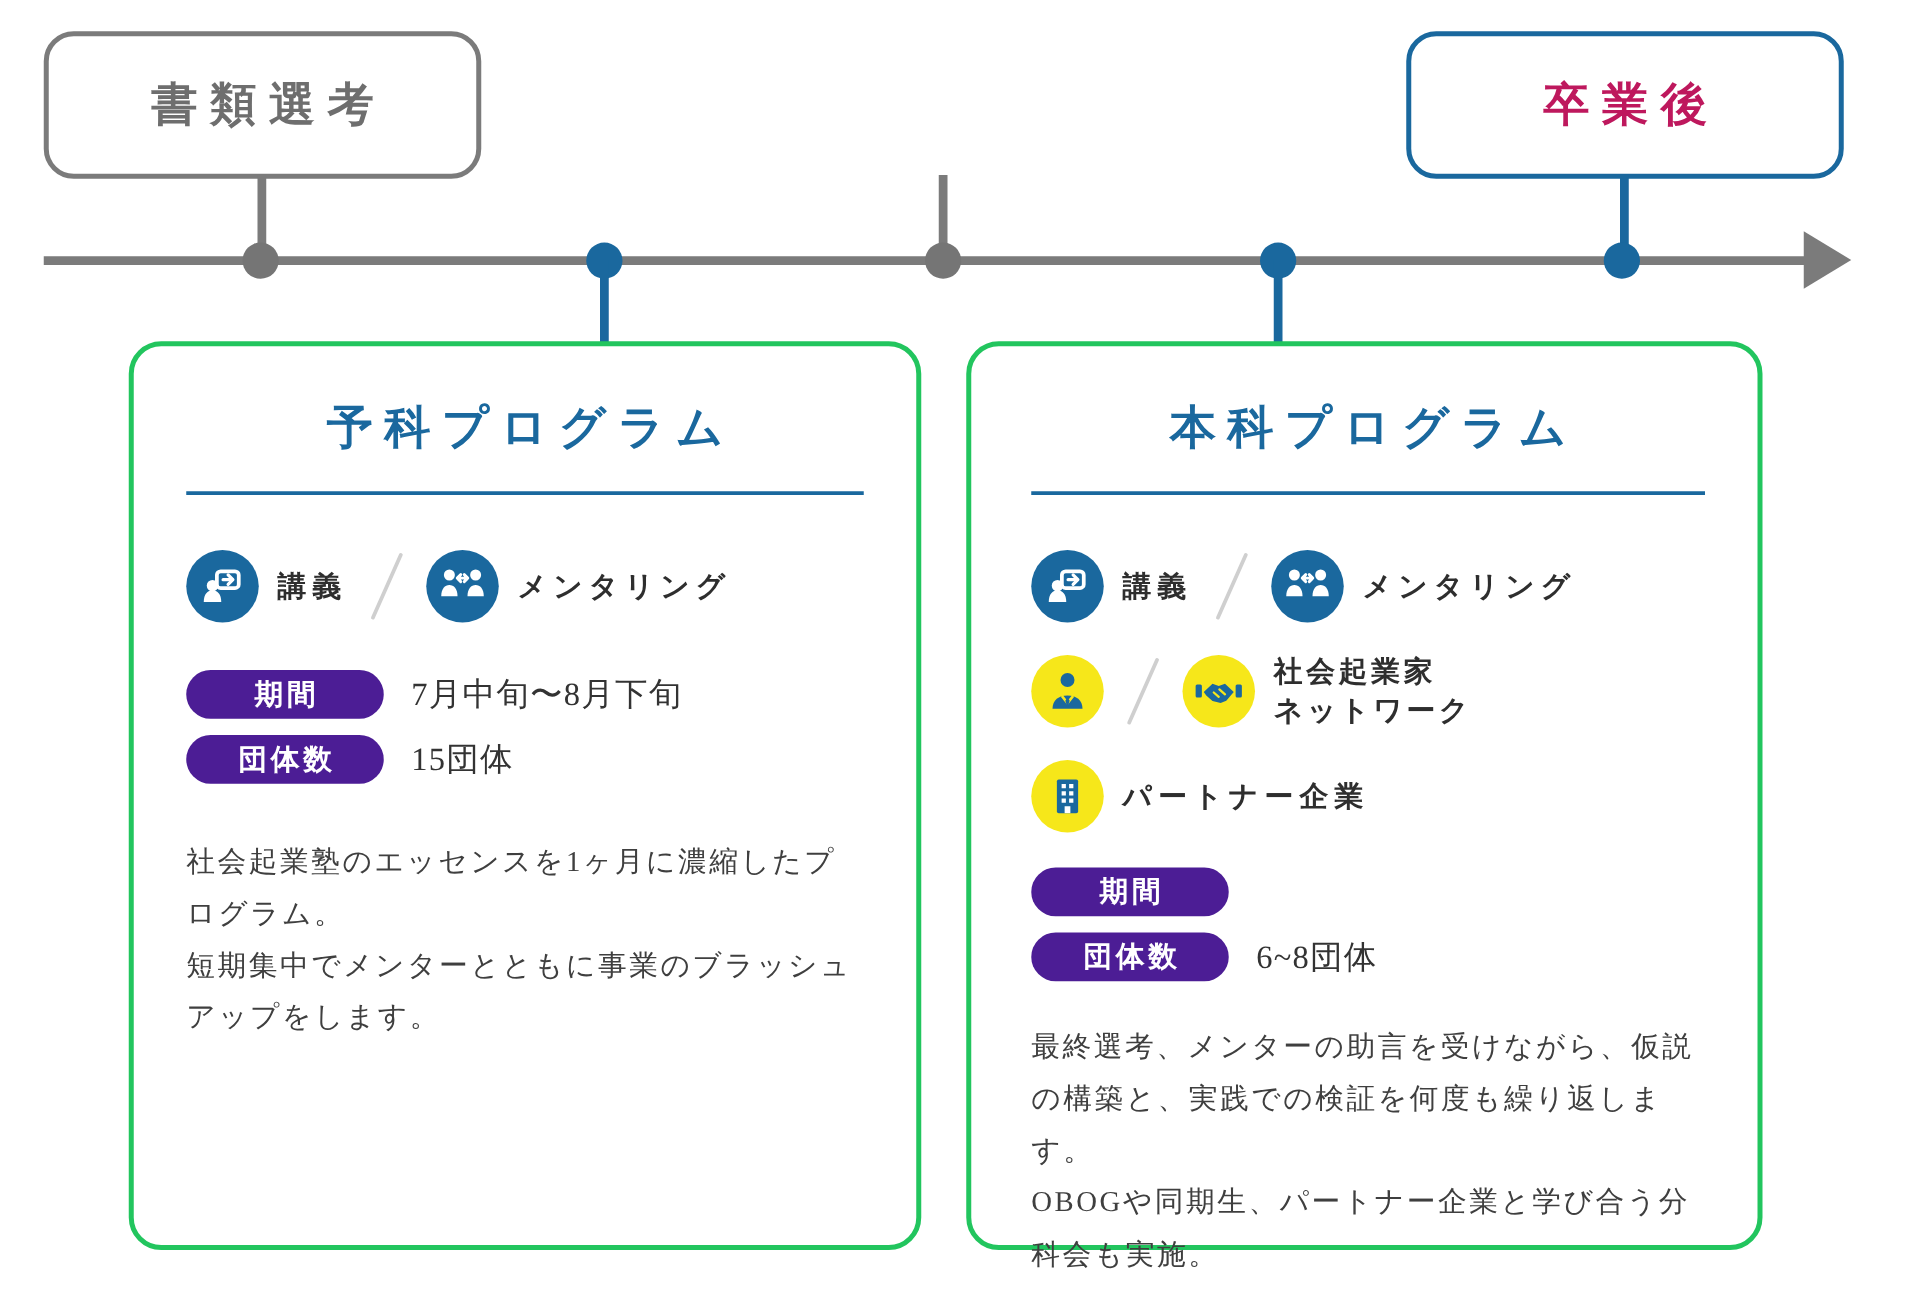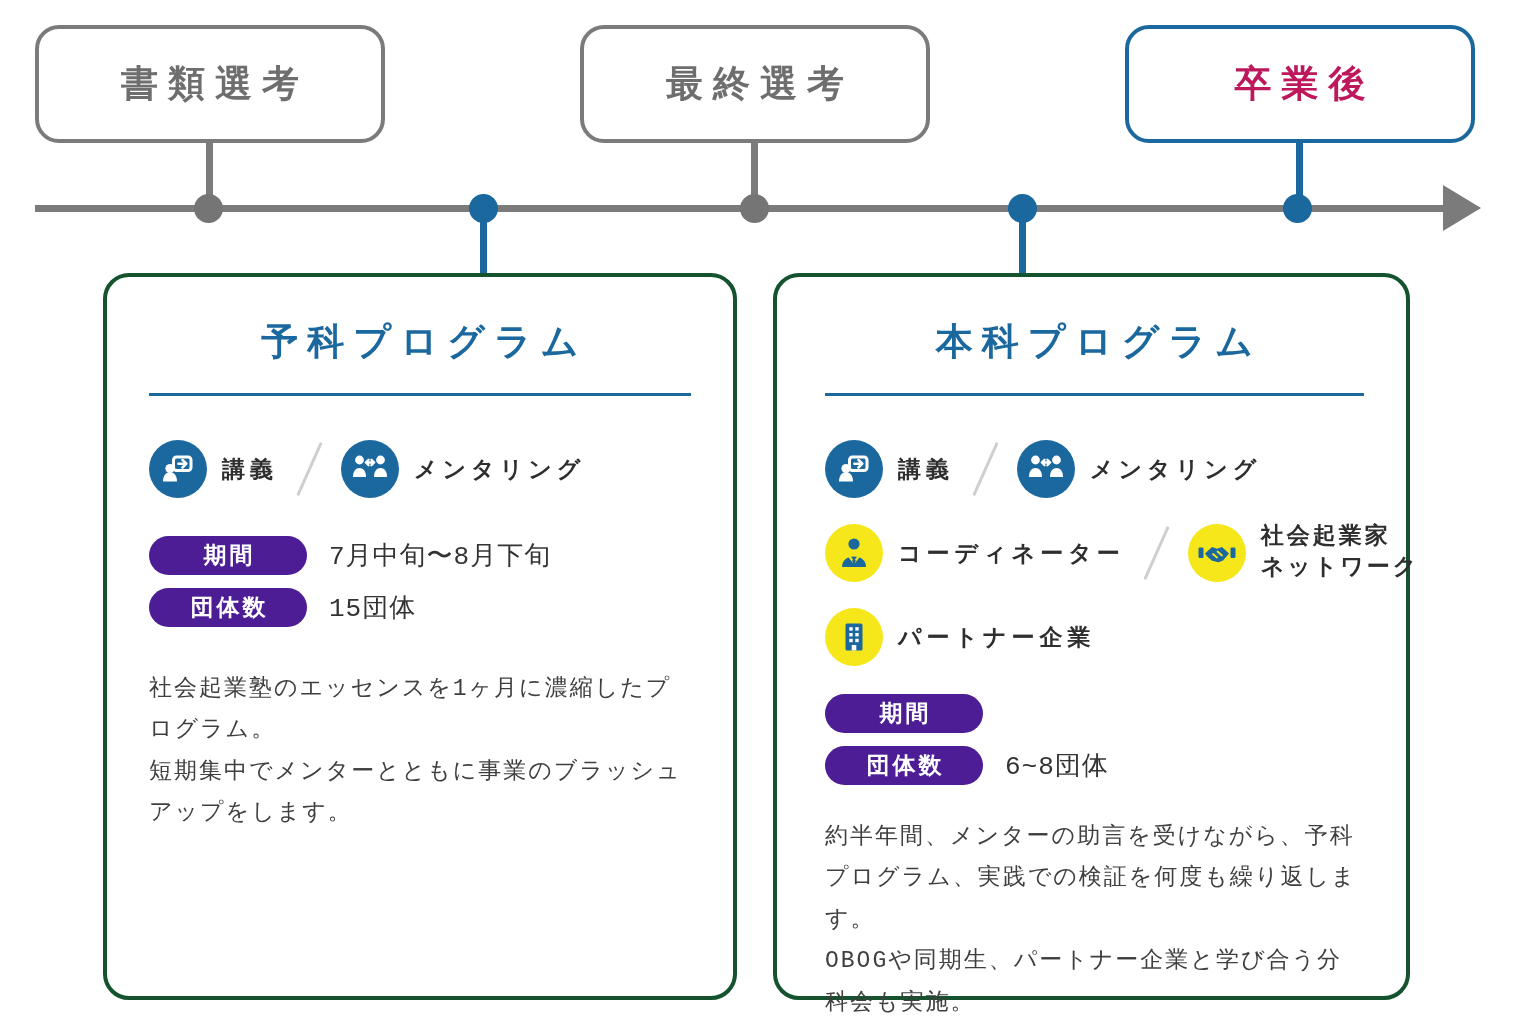--- a/index.html
+++ b/index.html
@@ -1,21 +1,21 @@
 <!DOCTYPE html>
 <html><head>
 <meta charset="utf-8">
 <style>
   html, body { margin: 0; padding: 0; background: #ffffff; }
   .canvas {
     position: relative;
     width: 1526px;
     height: 1032px;
     background: #ffffff;
-    font-family: Liberation Mono, monospace;
+    font-family: Liberation Serif, serif;
     overflow: hidden;
   }
 
   
   .stage-box {
     position: absolute;
     top: 25px;
     width: 350px;
     height: 118px;
     border: 4px solid #7b7b7b;
@@ -49,21 +49,21 @@
     border-left: 38px solid #7b7b7b;
   }
   .dot { position: absolute; top: 194px; width: 29px; height: 29px; border-radius: 50%; background: #757575; }
   .dot.blue { background: #1a689e; }
 
   
   .card {
     position: absolute;
     top: 273px;
     height: 727px;
-    border: 4px solid #14532d;
+    border: 4px solid #22c55e;
     border-radius: 26px;
     box-sizing: border-box;
     background: #fff;
     padding: 0 42px;
   }
   #card-left  { left: 103px; width: 634px; }
   #card-right { left: 773px; width: 637px; padding-left: 48px; }
 
   .card-title {
     margin-top: 40px;
@@ -138,23 +138,20 @@
   .card-desc.tight { margin-top: 32px; }
 </style>
 </head>
 <body>
 
 <div class="canvas">
 
   <div class="stage-box" style="left:35px">
     <span class="stage-label">書類選考</span>
   </div>
-  <div class="stage-box" style="left:580px">
-    <span class="stage-label">最終選考</span>
-  </div>
   <div class="stage-box blue" style="left:1125px">
     <span class="stage-label">卒業後</span>
   </div>
 
   <div class="vline" style="left:206px;  top:140px; height:68px;"></div>
   <div class="vline" style="left:751px;  top:140px; height:68px;"></div>
   <div class="vline blue" style="left:1296px; top:140px; height:68px;"></div>
 
   <div class="tl-bar"></div>
   <div class="tl-arrow"></div>
@@ -240,21 +237,20 @@
 
     <div class="feature-row mt-md">
       <span class="circle yellow">
         <svg width="32" height="34" viewBox="0 0 32 34">
           <circle cx="16" cy="8" r="5.6" fill="#1a689e"></circle>
           <path d="M4 31 c0-7 5-10.6 12-10.6 s12 3.6 12 10.6 z" fill="#1a689e"></path>
           <path d="M11.5 20.8 L16 26.5 l4.5-5.7" fill="none" stroke="#f6e71a" stroke-width="2.2"></path>
           <path d="M16 22 l-1.7 2.6 1.7 6 1.7-6 z" fill="#1a689e"></path>
         </svg>
       </span>
-      <span class="feature-label">コーディネーター</span>
       <span class="slash"></span>
       <span class="circle yellow">
         <svg width="38" height="24" viewBox="0 0 38 24">
           <rect x="0.5" y="6.5" width="5" height="10.5" rx="1.2" fill="#1a689e"></rect>
           <rect x="32.5" y="6.5" width="5" height="10.5" rx="1.2" fill="#1a689e"></rect>
           <path d="M7 12.5 L14 6 l5 1.8 L24 6 l7 6.5 -6 7 -4.5 1.8 -6.5-1.5 -5-4.5 z" fill="#1a689e"></path>
           <path d="M15 13 l4 3.5 M19.5 10.5 l4.5 4" stroke="#f6e71a" stroke-width="1.8" fill="none" stroke-linecap="round"></path>
         </svg>
       </span>
       <span class="feature-label two-line">
@@ -284,17 +280,17 @@
     <div class="specs tight">
       <div class="spec-row">
         <span class="spec-badge">期間</span>
       </div>
       <div class="spec-row">
         <span class="spec-badge">団体数</span>
         <span class="spec-value">6~8団体</span>
       </div>
     </div>
 
-    <div class="card-desc tight">約半年間、メンターの助言を受けながら、予科プログラム、実践での検証を何度も繰り返します。
+    <div class="card-desc tight">最終選考、メンターの助言を受けながら、仮説の構築と、実践での検証を何度も繰り返します。
 OBOGや同期生、パートナー企業と学び合う分科会も実施。</div>
   </div>
 
 </div>
 
 </body></html>

